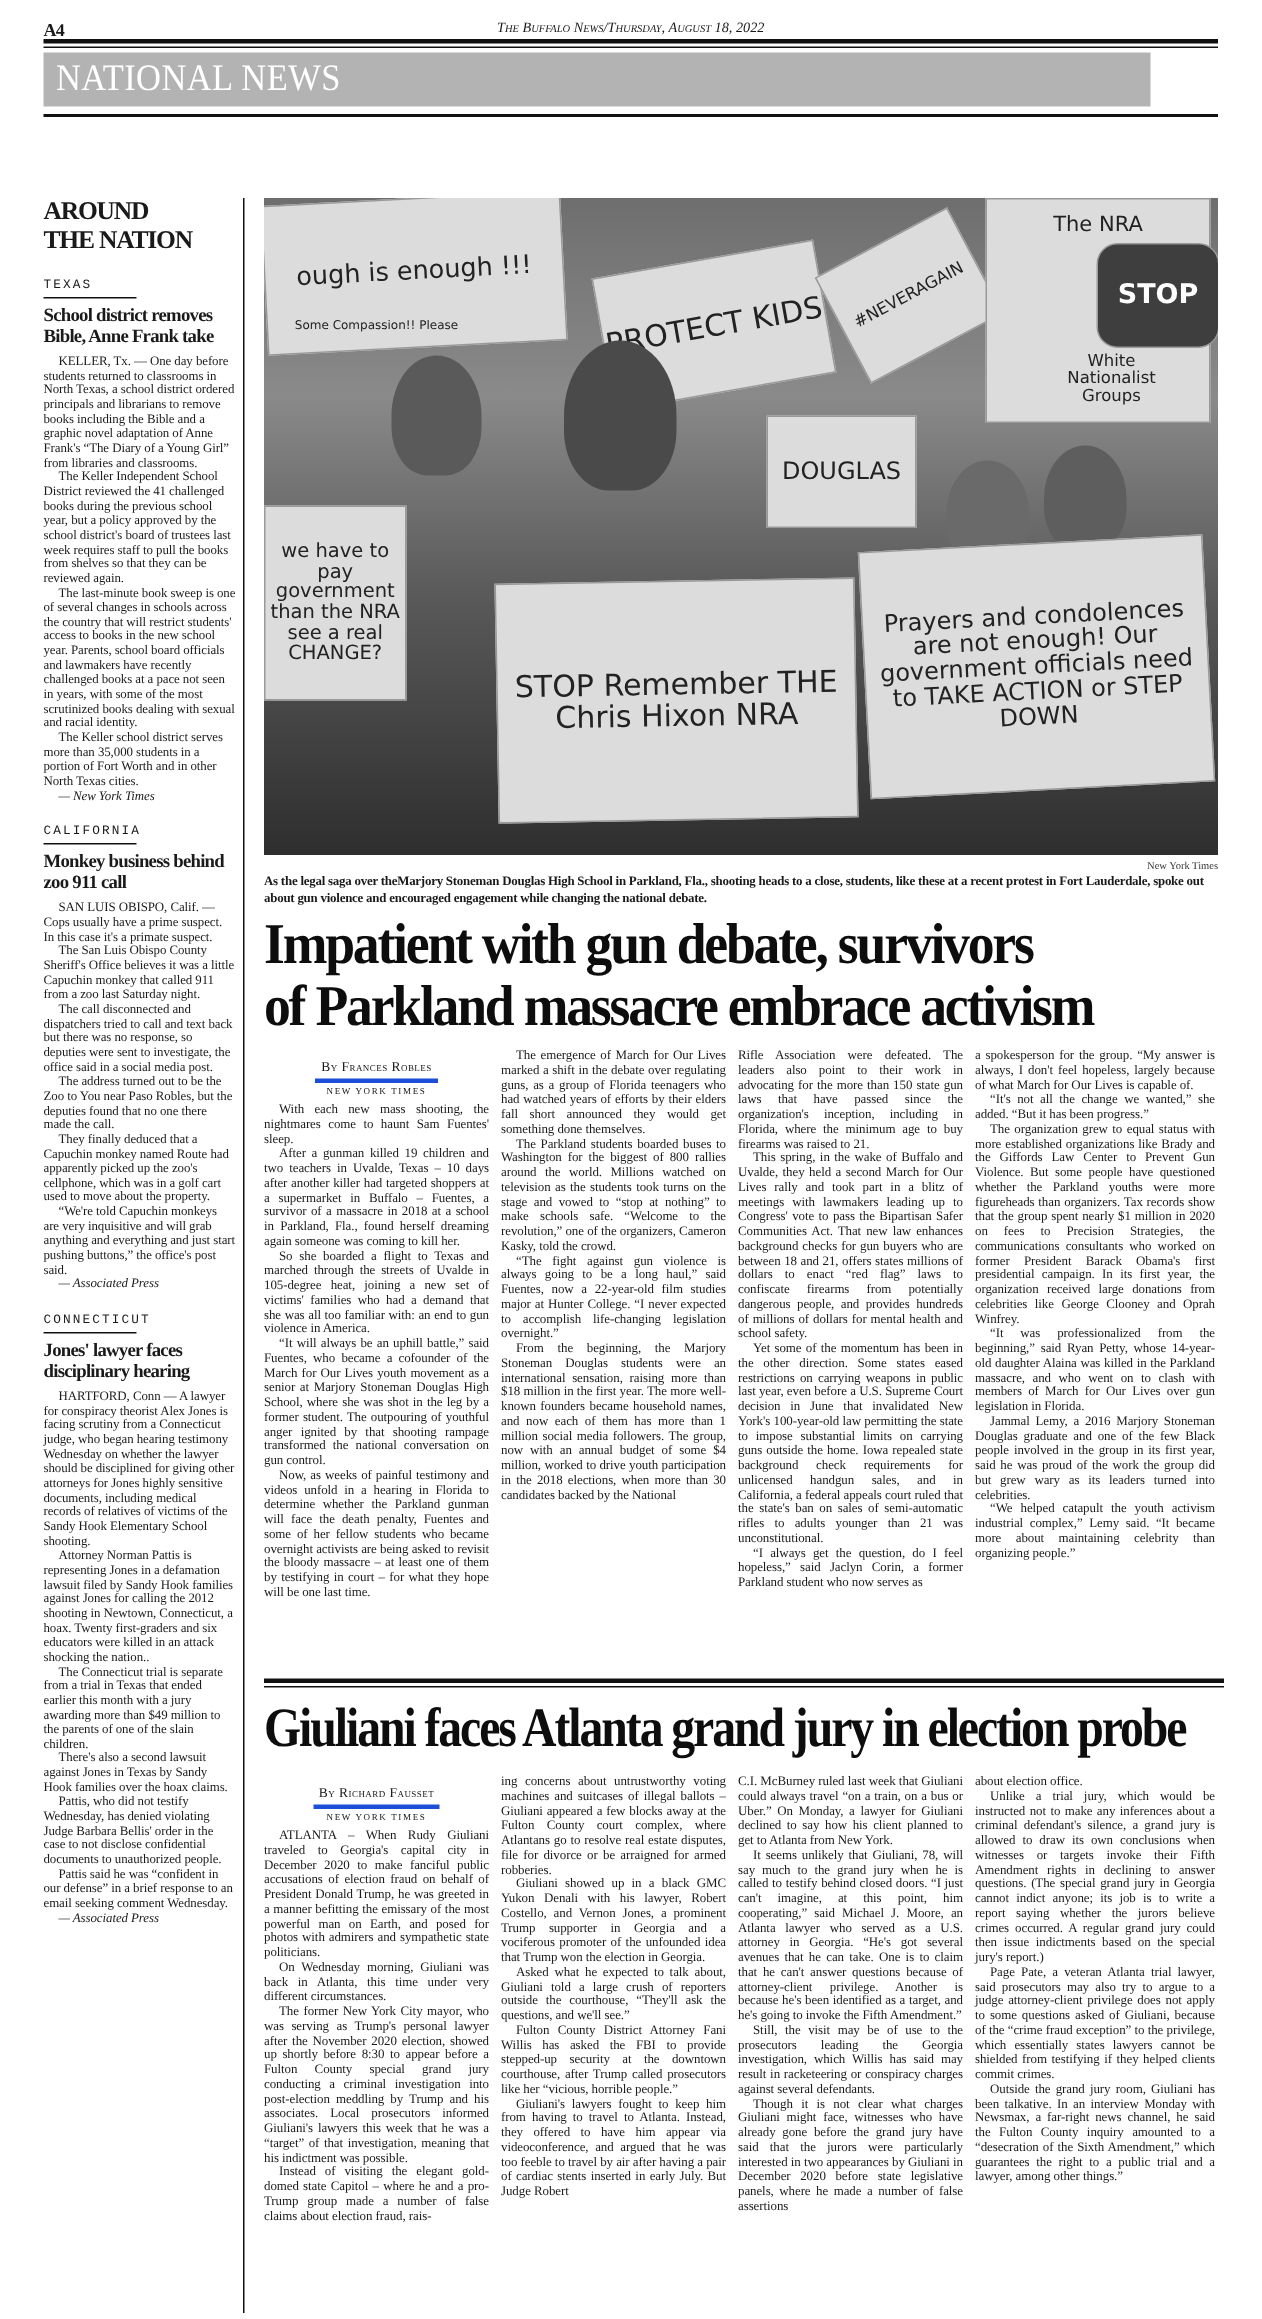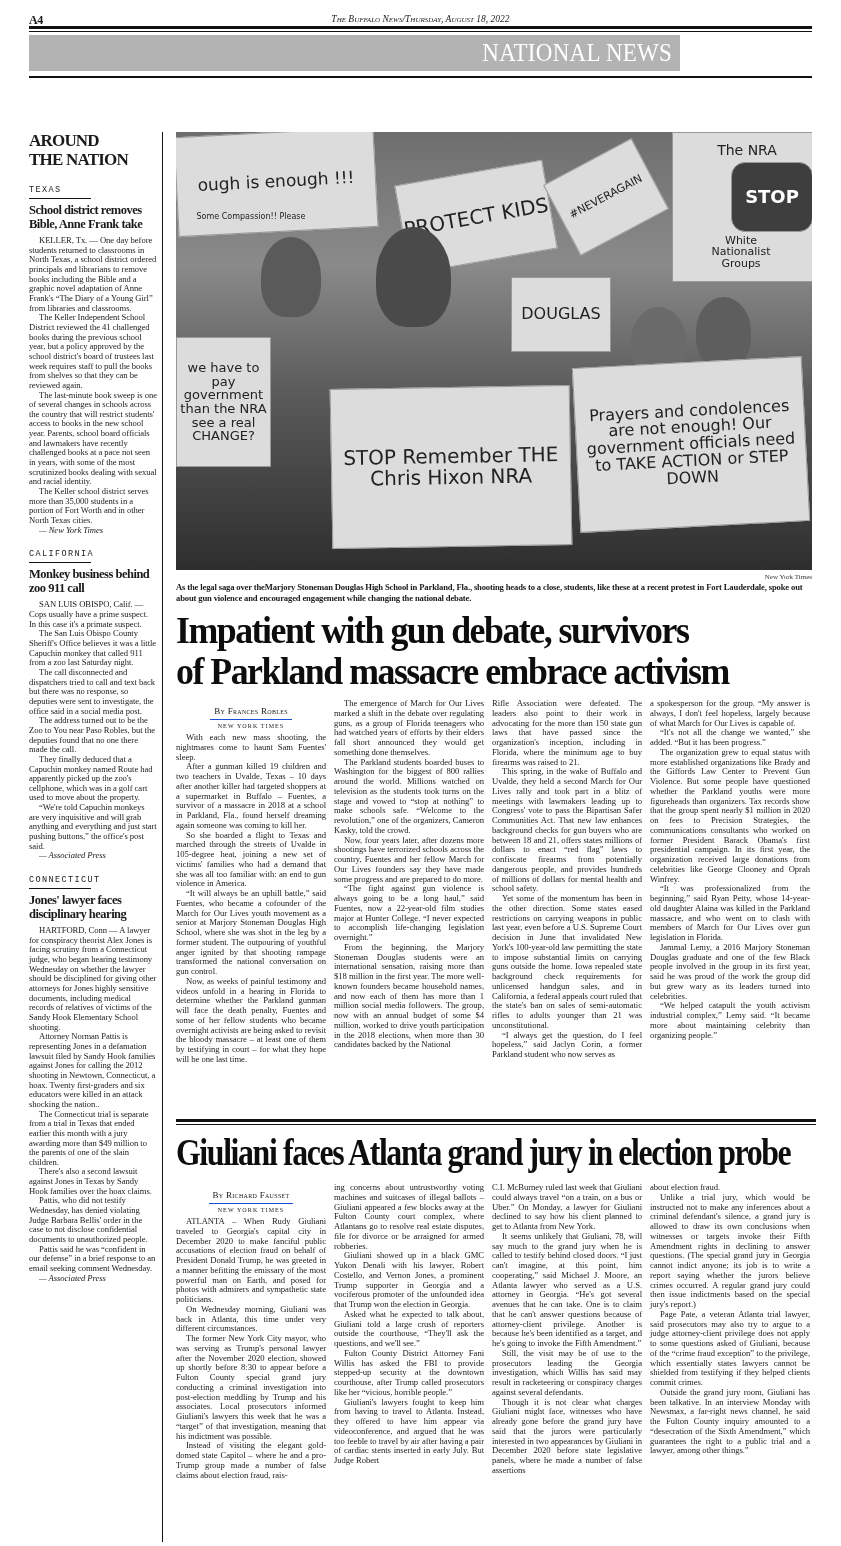--- a/index.html
+++ b/index.html
@@ -4,21 +4,21 @@
 <style>
   * { box-sizing: border-box; margin: 0; padding: 0; }
   html, body { width: 841px; height: 1546px; background: #ffffff; overflow: hidden; }
   body { position: relative; font-family: "DejaVu Serif", "Liberation Serif", serif; color: #1a1a1a; }
 
   .folio { position: absolute; top: 13px; left: 29px; width: 783px; height: 14px; }
   .folio .page-num { position: absolute; left: 0; top: 0; font-family: "Liberation Serif", serif; font-weight: bold; font-size: 12px; letter-spacing: -0.5px; }
   .folio .dateline { position: absolute; left: 0; right: 0; top: 1px; text-align: center; font-family: "Liberation Serif", serif; font-style: italic; font-size: 9.5px; font-variant: small-caps; }
   .rule-thick { position: absolute; left: 29px; width: 783px; top: 26px; height: 3px; background: #111; }
   .rule-thin { position: absolute; left: 29px; width: 783px; top: 31px; height: 1px; background: #111; }
-  .section-band { position: absolute; left: 29px; width: 651px; top: 35px; height: 36px; background: #b3b3b3; display: flex; align-items: center; justify-content: flex-end; }
+  .section-band { position: absolute; left: 29px; width: 738px; top: 35px; height: 36px; background: #b3b3b3; display: flex; align-items: center; justify-content: flex-start; }
   .section-band span { color: #ffffff; font-family: "Liberation Serif", serif; font-size: 25px; letter-spacing: 0.3px; transform: scaleX(0.92); display: inline-block; }
   .rule-under-band { position: absolute; left: 29px; width: 783px; top: 76px; height: 2px; background: #111; }
 
   
   .sidebar { position: absolute; left: 29px; top: 131px; width: 128px; }
   .sidebar-title { font-family: "Liberation Serif", serif; font-weight: bold; font-size: 17px; line-height: 19px; letter-spacing: -0.8px; margin-bottom: 8px; }
   .brief { margin-bottom: 6px; }
   .brief-kicker { font-family: Liberation Mono, monospace; font-size: 8.5px; letter-spacing: 1.4px; display: inline-block; padding-bottom: 3px; border-bottom: 1px solid #111; margin-bottom: 5px; width: 62px; }
   .brief-head { font-family: "Liberation Serif", serif; font-weight: bold; font-size: 12.5px; line-height: 13.5px; letter-spacing: -0.5px; margin-bottom: 5px; }
   .brief-body p { font-family: "Liberation Serif", serif; font-size: 8.6px; line-height: 9.65px; text-indent: 10px; letter-spacing: -0.05px; }
@@ -33,21 +33,21 @@
   .photo-credit { position: absolute; left: 176px; top: 573px; width: 636px; text-align: right; font-family: "Liberation Serif", serif; font-size: 7px; color: #333; }
   .photo-caption { position: absolute; left: 176px; top: 582px; width: 640px; font-family: "Liberation Serif", serif; font-weight: bold; font-size: 8.6px; line-height: 10.5px; letter-spacing: -0.15px; }
 
   .headline-1 { position: absolute; left: 176px; top: 610px; width: 640px; font-family: "Liberation Serif", serif; font-size: 38.5px; line-height: 41px; letter-spacing: -1.6px; color: #0d0d0d; transform: scaleX(0.93); transform-origin: left top; }
 
   .cols { position: absolute; display: flex; gap: 8px; }
   .col { width: 150px; }
   .col p { font-family: "Liberation Serif", serif; font-size: 8.65px; line-height: 9.75px; text-align: justify; text-indent: 10px; letter-spacing: -0.05px; hyphens: auto; }
   .col p.cont { text-indent: 0; }
   .byline { text-align: center; margin-bottom: 4px; }
-  .byline .by { font-family: "Liberation Serif", serif; font-size: 9px; font-variant: small-caps; letter-spacing: 0.3px; display: inline-block; padding: 1px 4px 3px; border-bottom: 1px solid #1d4ed8; }
+  .byline .by { font-family: "Liberation Serif", serif; font-size: 9px; font-variant: small-caps; letter-spacing: 0.3px; display: inline-block; padding: 1px 4px 3px; border-bottom: 3px solid #1d4ed8; }
   .byline .agency { display: block; font-family: "Liberation Serif", serif; font-size: 6px; letter-spacing: 1.1px; margin-top: 3px; }
 
   .cols-1 { left: 176px; top: 699px; width: 640px; }
   .cols-1 .col:nth-child(4) { width: 160px; }
 
   .double-rule-a { position: absolute; left: 176px; width: 640px; top: 1119px; height: 3px; background: #111; }
   .double-rule-b { position: absolute; left: 176px; width: 640px; top: 1124px; height: 1px; background: #111; }
   .headline-2 { position: absolute; left: 176px; top: 1133px; width: 700px; font-family: "Liberation Serif", serif; font-size: 37px; line-height: 40px; letter-spacing: -1.6px; color: #0d0d0d; transform: scaleX(0.86); transform-origin: left top; white-space: nowrap; }
   .cols-2 { left: 176px; top: 1183px; width: 640px; }
   .cols-2 .col:nth-child(4) { width: 160px; }
@@ -113,21 +113,21 @@
   </div>
 </aside>
 
 <div class="vrule"></div>
 
 <div class="photo" title="Students holding protest signs at a rally in Fort Lauderdale">
   <div class="sign" style="left:0;top:0;width:200px;height:100px;font-size:17px;transform:rotate(-3deg);">ough is enough !!!</div>
   <div class="sign" style="left:20px;top:70px;width:110px;height:30px;font-size:8px;border:none;background:transparent;">Some Compassion!! Please</div>
   <div class="sign" style="left:225px;top:40px;width:150px;height:90px;font-size:20px;transform:rotate(-10deg);">PROTECT KIDS</div>
   <div class="sign" style="left:380px;top:25px;width:100px;height:80px;font-size:11px;transform:rotate(-28deg);">#NEVERAGAIN</div>
-  <div class="sign" style="left:496px;top:0;width:150px;height:150px;font-size:14px;align-items:flex-start;padding-top:10px;">The NRA</div>
+  <div class="sign" style="left:481px;top:0;width:150px;height:150px;font-size:14px;align-items:flex-start;padding-top:10px;">The NRA</div>
   <div class="sign" style="left:555px;top:30px;width:82px;height:70px;font-size:18px;background:#3e3e3e;color:#fff;border-radius:14px;font-weight:bold;">STOP</div>
   <div class="sign" style="left:520px;top:95px;width:90px;height:50px;font-size:11px;border:none;background:transparent;">White Nationalist Groups</div>
   <div class="sign" style="left:335px;top:145px;width:100px;height:75px;font-size:16px;">DOUGLAS</div>
   <div class="person" style="left:85px;top:105px;width:60px;height:80px;background:#5a5a5a;"></div>
   <div class="person" style="left:200px;top:95px;width:75px;height:100px;background:#4a4a4a;"></div>
   <div class="person" style="left:455px;top:175px;width:55px;height:70px;background:#6a6a6a;"></div>
   <div class="person" style="left:520px;top:165px;width:55px;height:70px;background:#5e5e5e;"></div>
   <div class="sign" style="left:0;top:205px;width:95px;height:130px;font-size:13px;">we have to pay government than the NRA see a real CHANGE?</div>
   <div class="sign" style="left:155px;top:255px;width:240px;height:160px;font-size:20px;transform:rotate(-1deg);">STOP Remember THE Chris Hixon NRA</div>
   <div class="sign" style="left:400px;top:230px;width:230px;height:165px;font-size:16px;transform:rotate(-3deg);">Prayers and condolences are not enough! Our government officials need to TAKE ACTION or STEP DOWN</div>
@@ -148,21 +148,20 @@
     </div>
     <p>With each new mass shooting, the nightmares come to haunt Sam Fuentes' sleep.</p>
     <p>After a gunman killed 19 children and two teachers in Uvalde, Texas – 10 days after another killer had targeted shoppers at a supermarket in Buffalo – Fuentes, a survivor of a massacre in 2018 at a school in Parkland, Fla., found herself dreaming again someone was coming to kill her.</p>
     <p>So she boarded a flight to Texas and marched through the streets of Uvalde in 105-degree heat, joining a new set of victims' families who had a demand that she was all too familiar with: an end to gun violence in America.</p>
     <p>“It will always be an uphill battle,” said Fuentes, who became a cofounder of the March for Our Lives youth movement as a senior at Marjory Stoneman Douglas High School, where she was shot in the leg by a former student. The outpouring of youthful anger ignited by that shooting rampage transformed the national conversation on gun control.</p>
     <p>Now, as weeks of painful testimony and videos unfold in a hearing in Florida to determine whether the Parkland gunman will face the death penalty, Fuentes and some of her fellow students who became overnight activists are being asked to revisit the bloody massacre – at least one of them by testifying in court – for what they hope will be one last time.</p>
   </div>
   <div class="col">
     <p>The emergence of March for Our Lives marked a shift in the debate over regulating guns, as a group of Florida teenagers who had watched years of efforts by their elders fall short announced they would get something done themselves.</p>
     <p>The Parkland students boarded buses to Washington for the biggest of 800 rallies around the world. Millions watched on television as the students took turns on the stage and vowed to “stop at nothing” to make schools safe. “Welcome to the revolution,” one of the organizers, Cameron Kasky, told the crowd.</p>
-    <p>Now, four years later, after dozens more shootings have terrorized schools across the country, Fuentes and her fellow March for Our Lives founders say they have made some progress and are prepared to do more.</p>
     <p>“The fight against gun violence is always going to be a long haul,” said Fuentes, now a 22-year-old film studies major at Hunter College. “I never expected to accomplish life-changing legislation overnight.”</p>
     <p>From the beginning, the Marjory Stoneman Douglas students were an international sensation, raising more than $18 million in the first year. The more well-known founders became household names, and now each of them has more than 1 million social media followers. The group, now with an annual budget of some $4 million, worked to drive youth participation in the 2018 elections, when more than 30 candidates backed by the National</p>
   </div>
   <div class="col">
     <p class="cont">Rifle Association were defeated. The leaders also point to their work in advocating for the more than 150 state gun laws that have passed since the organization's inception, including in Florida, where the minimum age to buy firearms was raised to 21.</p>
     <p>This spring, in the wake of Buffalo and Uvalde, they held a second March for Our Lives rally and took part in a blitz of meetings with lawmakers leading up to Congress' vote to pass the Bipartisan Safer Communities Act. That new law enhances background checks for gun buyers who are between 18 and 21, offers states millions of dollars to enact “red flag” laws to confiscate firearms from potentially dangerous people, and provides hundreds of millions of dollars for mental health and school safety.</p>
     <p>Yet some of the momentum has been in the other direction. Some states eased restrictions on carrying weapons in public last year, even before a U.S. Supreme Court decision in June that invalidated New York's 100-year-old law permitting the state to impose substantial limits on carrying guns outside the home. Iowa repealed state background check requirements for unlicensed handgun sales, and in California, a federal appeals court ruled that the state's ban on sales of semi-automatic rifles to adults younger than 21 was unconstitutional.</p>
     <p>“I always get the question, do I feel hopeless,” said Jaclyn Corin, a former Parkland student who now serves as</p>
   </div>
   <div class="col">
@@ -198,18 +197,18 @@
     <p>Fulton County District Attorney Fani Willis has asked the FBI to provide stepped-up security at the downtown courthouse, after Trump called prosecutors like her “vicious, horrible people.”</p>
     <p>Giuliani's lawyers fought to keep him from having to travel to Atlanta. Instead, they offered to have him appear via videoconference, and argued that he was too feeble to travel by air after having a pair of cardiac stents inserted in early July. But Judge Robert</p>
   </div>
   <div class="col">
     <p class="cont">C.I. McBurney ruled last week that Giuliani could always travel “on a train, on a bus or Uber.” On Monday, a lawyer for Giuliani declined to say how his client planned to get to Atlanta from New York.</p>
     <p>It seems unlikely that Giuliani, 78, will say much to the grand jury when he is called to testify behind closed doors. “I just can't imagine, at this point, him cooperating,” said Michael J. Moore, an Atlanta lawyer who served as a U.S. attorney in Georgia. “He's got several avenues that he can take. One is to claim that he can't answer questions because of attorney-client privilege. Another is because he's been identified as a target, and he's going to invoke the Fifth Amendment.”</p>
     <p>Still, the visit may be of use to the prosecutors leading the Georgia investigation, which Willis has said may result in racketeering or conspiracy charges against several defendants.</p>
     <p>Though it is not clear what charges Giuliani might face, witnesses who have already gone before the grand jury have said that the jurors were particularly interested in two appearances by Giuliani in December 2020 before state legislative panels, where he made a number of false assertions</p>
   </div>
   <div class="col">
-    <p class="cont">about election fraud.</p>
+    <p class="cont">about election office.</p>
     <p>Unlike a trial jury, which would be instructed not to make any inferences about a criminal defendant's silence, a grand jury is allowed to draw its own conclusions when witnesses or targets invoke their Fifth Amendment rights in declining to answer questions. (The special grand jury in Georgia cannot indict anyone; its job is to write a report saying whether the jurors believe crimes occurred. A regular grand jury could then issue indictments based on the special jury's report.)</p>
     <p>Page Pate, a veteran Atlanta trial lawyer, said prosecutors may also try to argue to a judge attorney-client privilege does not apply to some questions asked of Giuliani, because of the “crime fraud exception” to the privilege, which essentially states lawyers cannot be shielded from testifying if they helped clients commit crimes.</p>
     <p>Outside the grand jury room, Giuliani has been talkative. In an interview Monday with Newsmax, a far-right news channel, he said the Fulton County inquiry amounted to a “desecration of the Sixth Amendment,” which guarantees the right to a public trial and a lawyer, among other things.”</p>
   </div>
 </div>
 
 </body></html>

